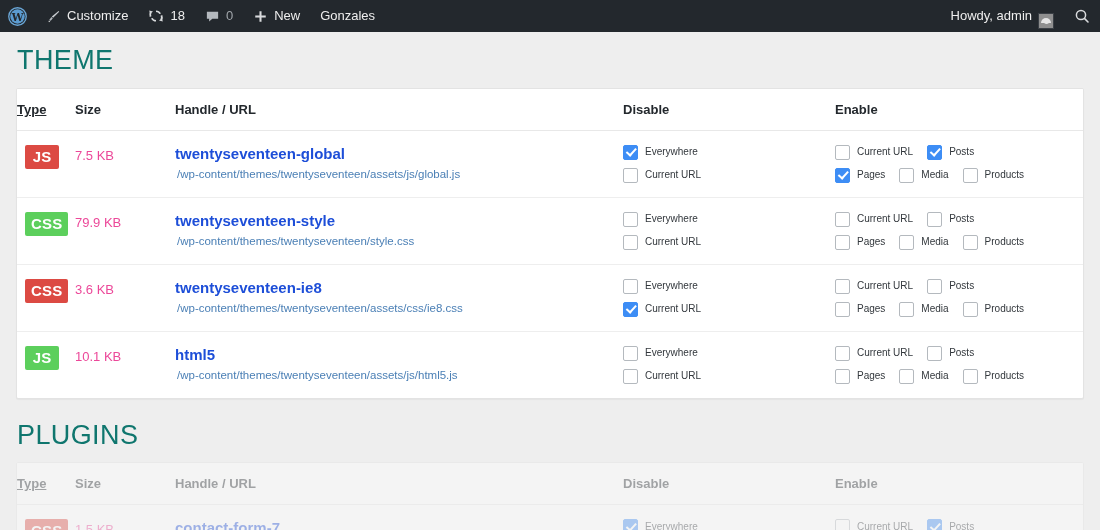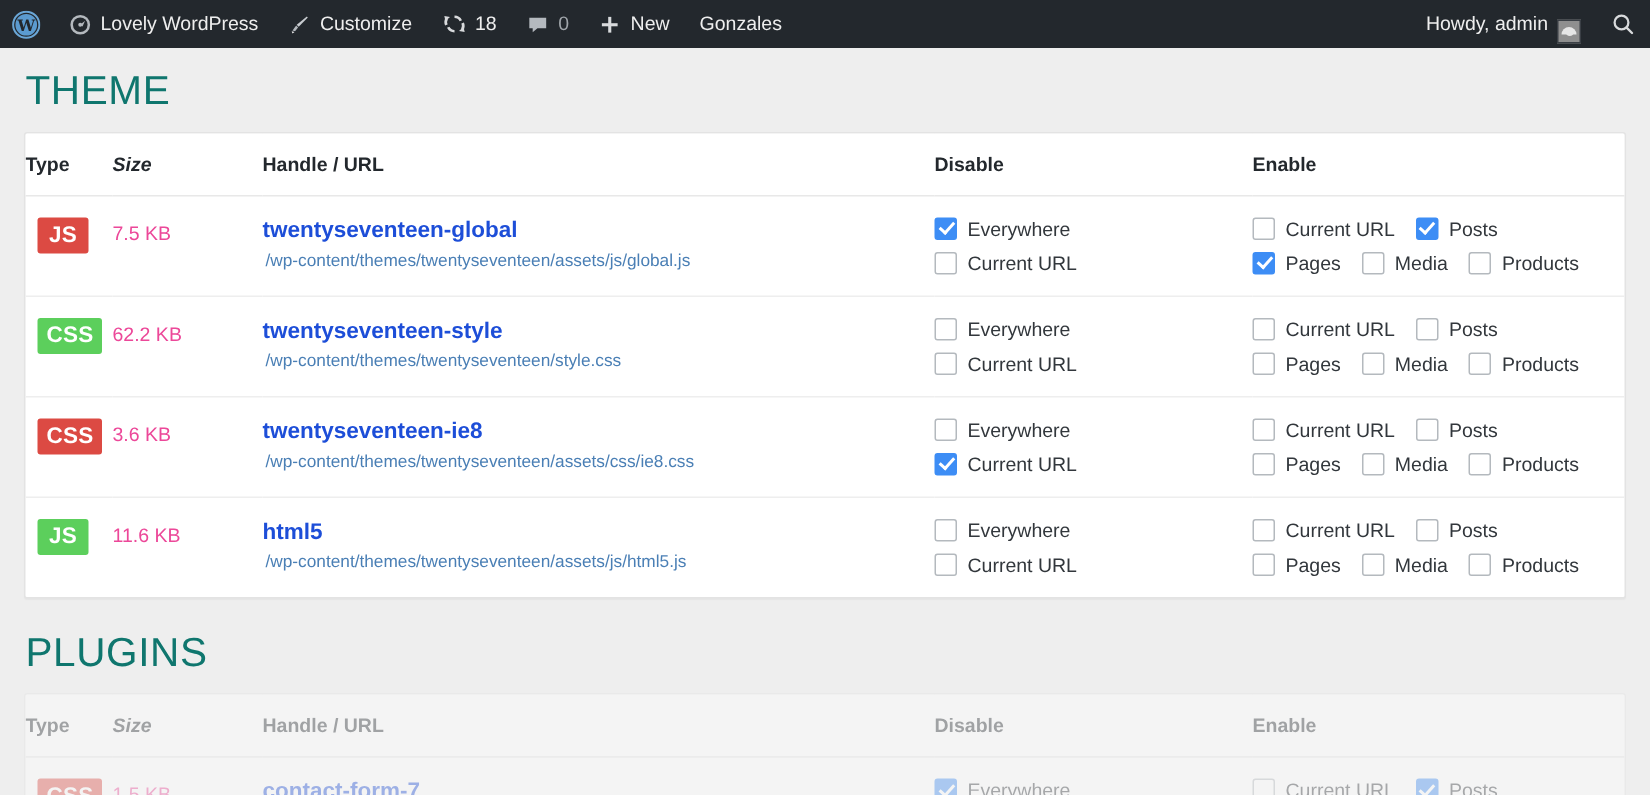--- a/index.html
+++ b/index.html
@@ -94,22 +94,22 @@
     background: #ffffff;
   }
 
   
   col.c-type  { width: 58px; }
   col.c-size  { width: 100px; }
   col.c-handle{ width: 448px; }
   col.c-dis   { width: 212px; }
   col.c-ena   { width: 248px; }
 
-  thead th.h-type   { padding-left: 8px; }
-  thead th.h-size   { padding-left: 0; font-style: italic; }
+  thead th.h-type   { padding-left: 8px; text-decoration: underline; }
+  thead th.h-size   { padding-left: 0; }
   thead th.h-handle { padding-left: 0; margin-top: 18px; }
   thead th.h-dis    { padding-left: 0; }
   thead th.h-ena    { padding-left: 0; }
 
   tbody tr { border-bottom: 1px solid #eeeeee; }
   tbody tr:last-child { border-bottom: none; }
   tbody td { vertical-align: top; padding-top: 14px; padding-bottom: 14px; }
 
   td.t-type { padding-left: 8px; }
 
@@ -173,52 +173,41 @@
     background: #3d8df5;
     border-color: #3d8df5;
   }
   .box.on::after {
     content: "";
     width: 4px; height: 8px;
     border: solid #ffffff;
     border-width: 0 2px 2px 0;
     transform: rotate(42deg) translate(-0.5px,-1px);
   }
-  .cb .txt { font-size: 13px; line-height: 1; }
+  .cb .txt { font-size: 10px; line-height: 1; }
 
   
   .faded { opacity: .38; }
 </style>
 </head>
 <body>
 
 <div class="adminbar">
   <div class="ab-left">
 
     <div class="ab-item logo">
       <span class="ab-ico">
         <svg width="19" height="19" viewBox="0 0 20 20">
           <circle cx="10" cy="10" r="9.2" fill="none" stroke="#6aa6d6" stroke-width="1.4"></circle>
           <circle cx="10" cy="10" r="7.6" fill="#5b9bd0"></circle>
           <text x="10" y="14.4" font-family="DejaVu Serif, serif" font-size="11" font-weight="bold" fill="#23282d" text-anchor="middle">W</text>
         </svg>
       </span>
     </div>
 
-    <div class="ab-item">
-      <span class="ab-ico">
-        <svg width="15" height="15" viewBox="0 0 16 16">
-          <circle cx="8" cy="8" r="7" fill="#b4b9be"></circle>
-          <circle cx="8" cy="8" r="5.2" fill="#23282d"></circle>
-          <path d="M8 8 L11.4 5.2 L9.6 9.2 Z" fill="#b4b9be"></path>
-          <circle cx="8" cy="8" r="1.4" fill="#b4b9be"></circle>
-        </svg>
-      </span>
-      <span class="ab-label">Lovely WordPress</span>
-    </div>
 
     <div class="ab-item">
       <span class="ab-ico">
         <svg width="15" height="15" viewBox="0 0 16 16">
           <path d="M13.4 2.2 L14.1 2.9 L7.6 9.4 L6.2 8 Z" fill="#c8ccd0"></path>
           <path d="M5.8 8.6 L7.2 10 L5.0 12.6 L3.2 12.0 Z" fill="#b4b9be"></path>
           <path d="M2.6 12.6 L4.6 13.2 L3.2 14.2 Z" fill="#eeeeee"></path>
         </svg>
       </span>
       <span class="ab-label">Customize</span>
@@ -355,21 +344,21 @@
                       <span class="box"></span>
                       <span class="txt">Products</span>
                     </span>
                   </div>
                 </div>
               </td>
             </tr>
             <tr>
               <td class="t-type"><span class="badge green">CSS</span></td>
               <td>
-                <span class="size">62.2 KB</span>
+                <span class="size">79.9 KB</span>
               </td>
               <td>
                 <span class="handle">twentyseventeen-style</span>
                 <a class="url" href="#">/wp-content/themes/twentyseventeen/style.css</a>
               </td>
               <td>
                 <div class="cbgrid">
                   <div class="cbline">
                     <span class="cb">
                       <span class="box"></span>
@@ -463,21 +452,21 @@
                       <span class="box"></span>
                       <span class="txt">Products</span>
                     </span>
                   </div>
                 </div>
               </td>
             </tr>
             <tr>
               <td class="t-type"><span class="badge green">JS</span></td>
               <td>
-                <span class="size">11.6 KB</span>
+                <span class="size">10.1 KB</span>
               </td>
               <td>
                 <span class="handle">html5</span>
                 <a class="url" href="#">/wp-content/themes/twentyseventeen/assets/js/html5.js</a>
               </td>
               <td>
                 <div class="cbgrid">
                   <div class="cbline">
                     <span class="cb">
                       <span class="box"></span>

